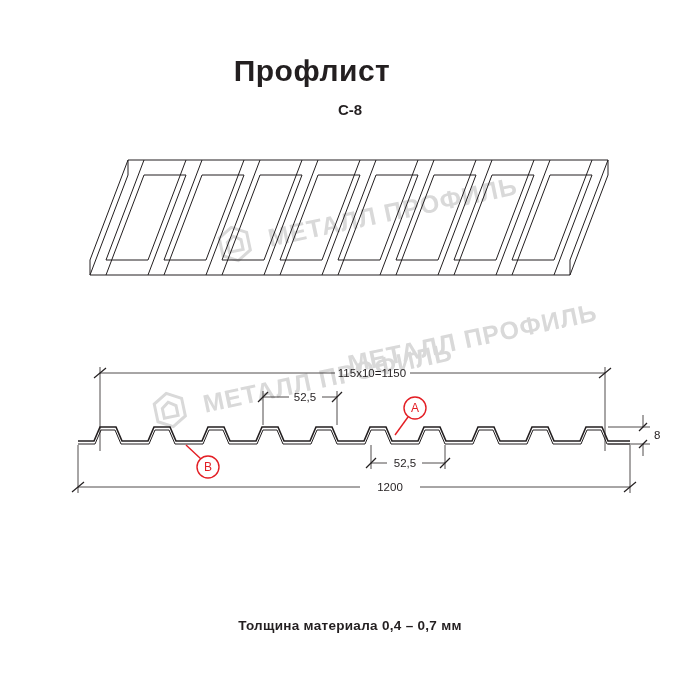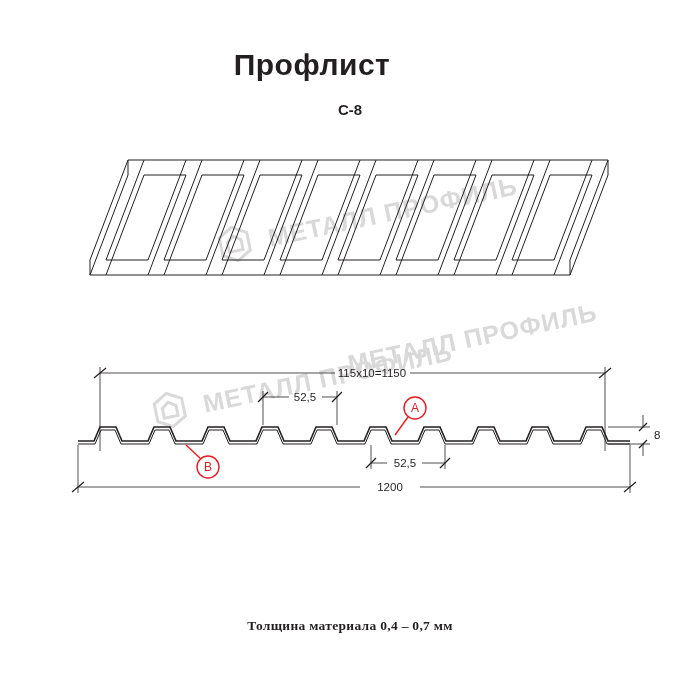--- a/index.html
+++ b/index.html
@@ -15,21 +15,21 @@
     overflow: hidden;
     position: relative;
   }
   .page {
     position: relative;
     width: 700px;
     height: 700px;
   }
   .title {
     position: absolute;
-    top: 48px;
+    top: 54px;
     left: 0;
     width: 624px;
     text-align: center;
     font-size: 30px;
     font-weight: bold;
     letter-spacing: 0.5px;
     color: #231f20;
   }
   .subtitle {
     position: absolute;
@@ -58,21 +58,20 @@
   .footer {
     position: absolute;
     top: 618px;
     left: 0;
     width: 700px;
     text-align: center;
     font-size: 13.5px;
     font-weight: bold;
     letter-spacing: 0.3px;
     color: #231f20;
-    font-family: Liberation Serif, serif;
   }
   .wm {
     position: absolute;
     pointer-events: none;
     user-select: none;
   }
   .wm-text {
     font-family: "Liberation Sans", sans-serif;
     font-weight: bold;
     font-size: 25px;

